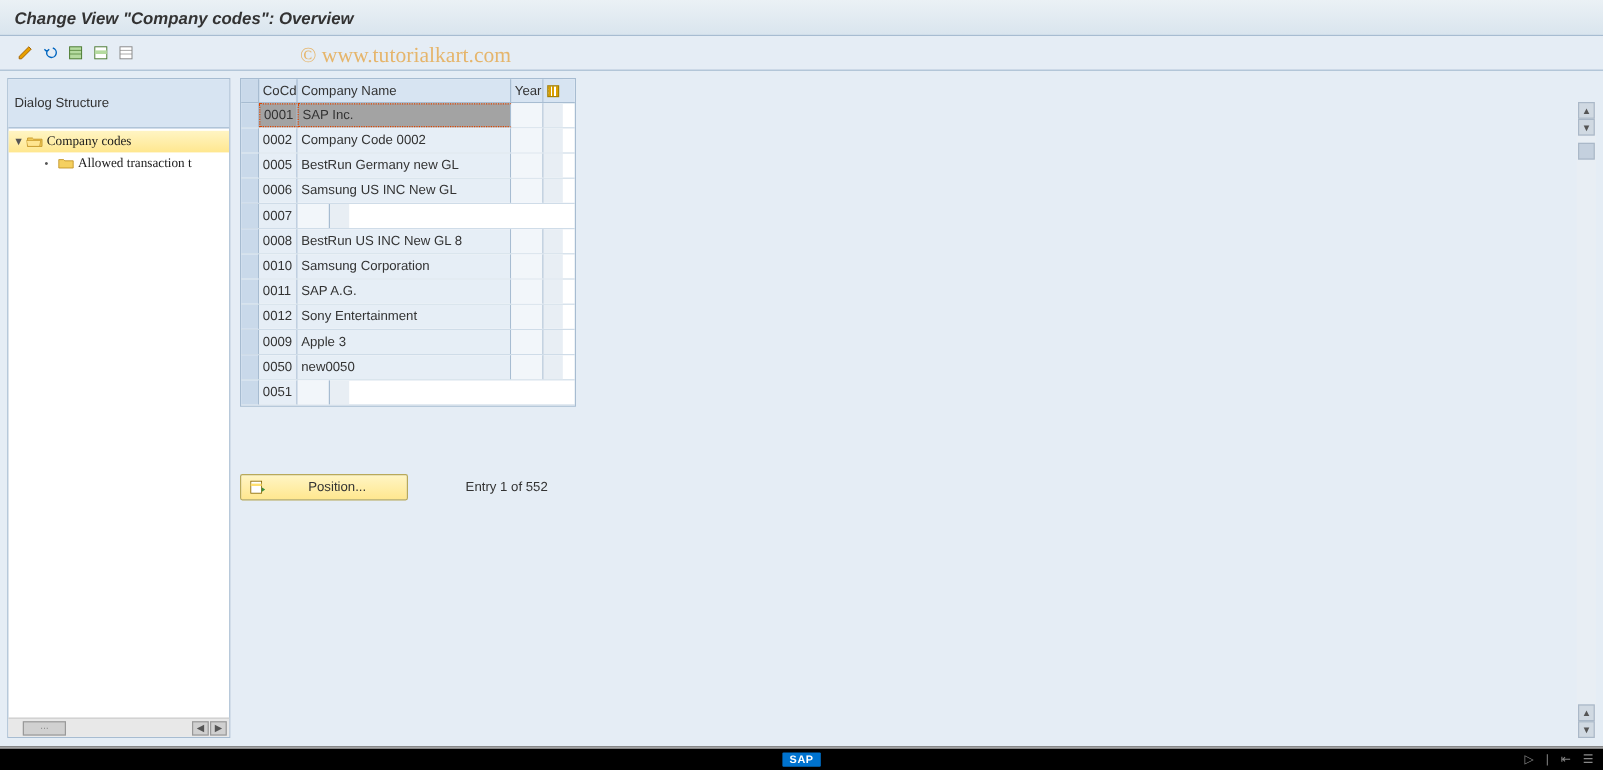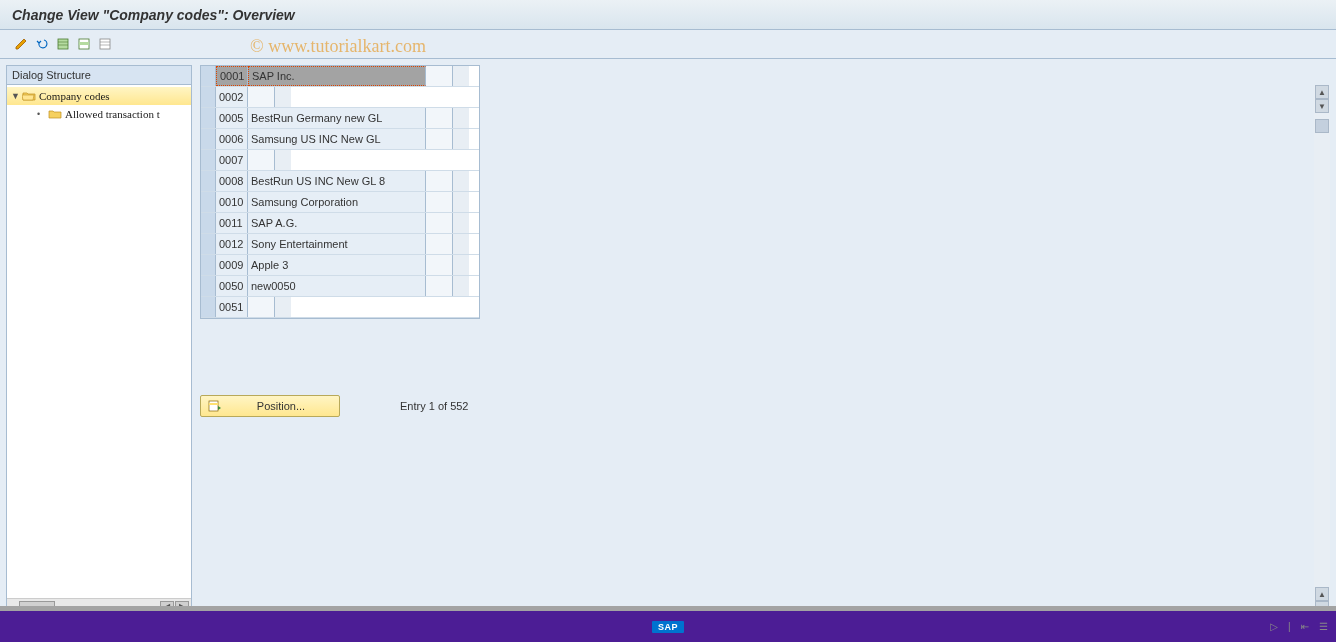--- a/index.html
+++ b/index.html
@@ -56,21 +56,21 @@
     }
     .dialog-structure {
       width: 186px;
       background: #fff;
       border: 1px solid #a7bcd1;
       display: flex;
       flex-direction: column;
     }
     .dialog-header {
       background: #d7e4f2;
-      padding: 3px 5px;
+      padding: 14px 5px;
       border-bottom: 1px solid #a7bcd1;
       font-size: 11px;
       color: #333;
     }
     .tree {
       flex: 1;
       padding: 2px 0;
       overflow: hidden;
     }
     .tree-item {
@@ -262,21 +262,21 @@
       position: absolute;
       top: 34px;
       cursor: pointer;
     }
     .footer-controls {
       position: absolute;
       top: 330px;
       left: 0;
       display: flex;
       align-items: center;
-      gap: 60px;
+      gap: 48px;
     }
     .position-btn {
       width: 140px;
       height: 22px;
       background: linear-gradient(to bottom, #fff5c4, #ffe78f);
       border: 1px solid #b8a95a;
       border-radius: 2px;
       display: flex;
       align-items: center;
       padding: 0 6px;
@@ -307,23 +307,23 @@
       color: #e6a84a;
       opacity: 0.8;
       pointer-events: none;
       font-family: Liberation Serif, serif;
     }
     .status-bar {
       position: absolute;
       bottom: 0;
       left: 0;
       right: 0;
-      height: 36px;
-      background: #4c1d95;
-      border-top: 5px solid #a3a3a3;
+      height: 20px;
+      background: #000000;
+      border-top: 2px solid #a3a3a3;
       display: flex;
       align-items: center;
       justify-content: center;
     }
     .sap-logo {
       background: #0073cf;
       color: #fff;
       font-weight: bold;
       font-size: 9px;
       padding: 1px 6px;
@@ -415,31 +415,41 @@
     </div>
     <div class="tree-scrollbar-h">
       <span class="scroll-drag">⋯</span>
       <span class="scroll-arrow">◀</span>
       <span class="scroll-arrow">▶</span>
     </div>
   </div>
 
   <div class="right-content">
     <div class="data-table">
+      <div class="table-header-row">
+        <div class="table-cell th-sel"></div>
+        <div class="table-cell th-cocd">CoCd</div>
+        <div class="table-cell th-name">Company Name</div>
+        <div class="table-cell th-year">Year</div>
+        <div class="table-cell th-cfg">
+            <span class="cfg-icon"></span>
+          </div>
+      </div>
       <div class="table-body" id="tbody">
           <div class="table-row active">
     <div class="td-sel"></div>
     <div class="td-cocd">0001</div>
     <div class="td-name">SAP Inc.</div>
     <div class="td-year"></div>
     <div class="td-scroll"></div>
           </div>
           <div class="table-row">
     <div class="td-sel"></div>
     <div class="td-cocd">0002</div>
+    <div class="td-name">Company Code 0002</div>
     <div class="td-year"></div>
     <div class="td-scroll"></div>
           </div>
           <div class="table-row">
     <div class="td-sel"></div>
     <div class="td-cocd">0005</div>
     <div class="td-name">BestRun Germany new GL</div>
     <div class="td-year"></div>
     <div class="td-scroll"></div>
           </div>

